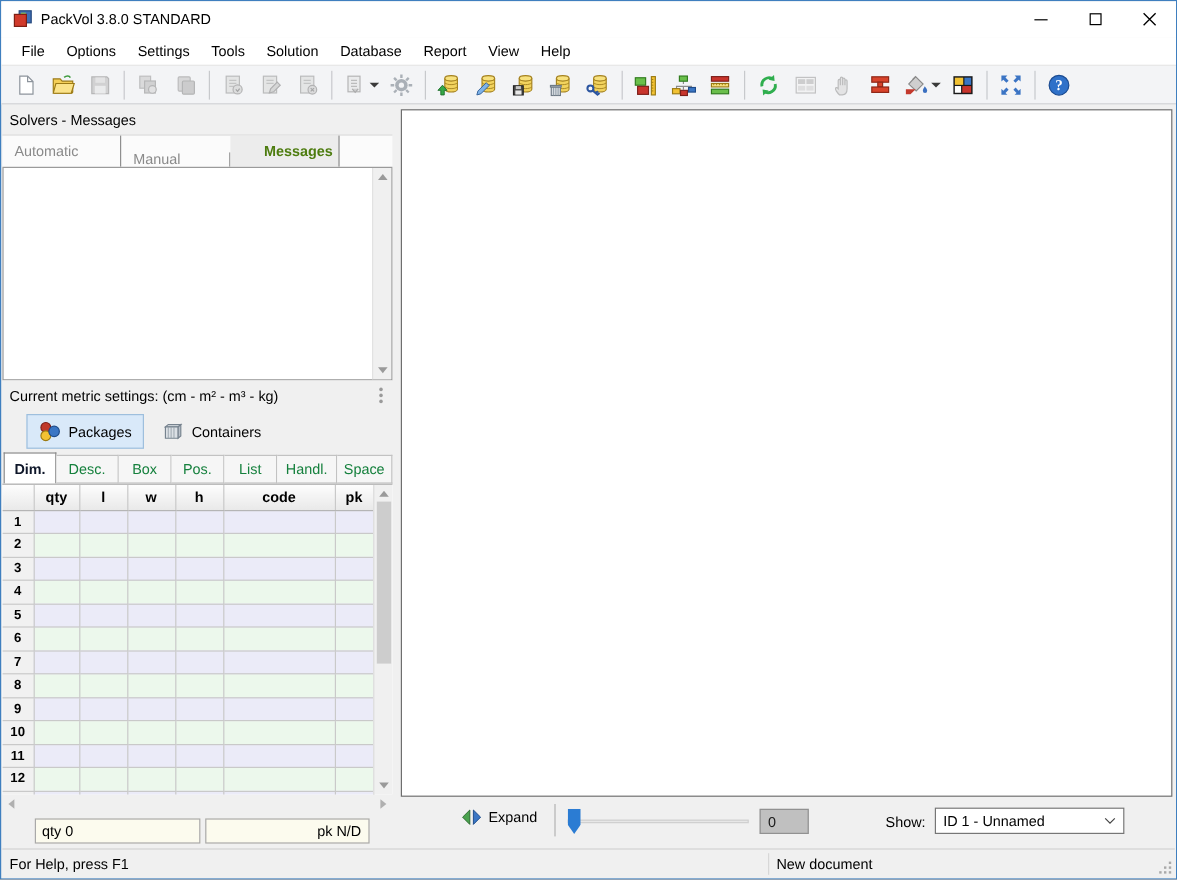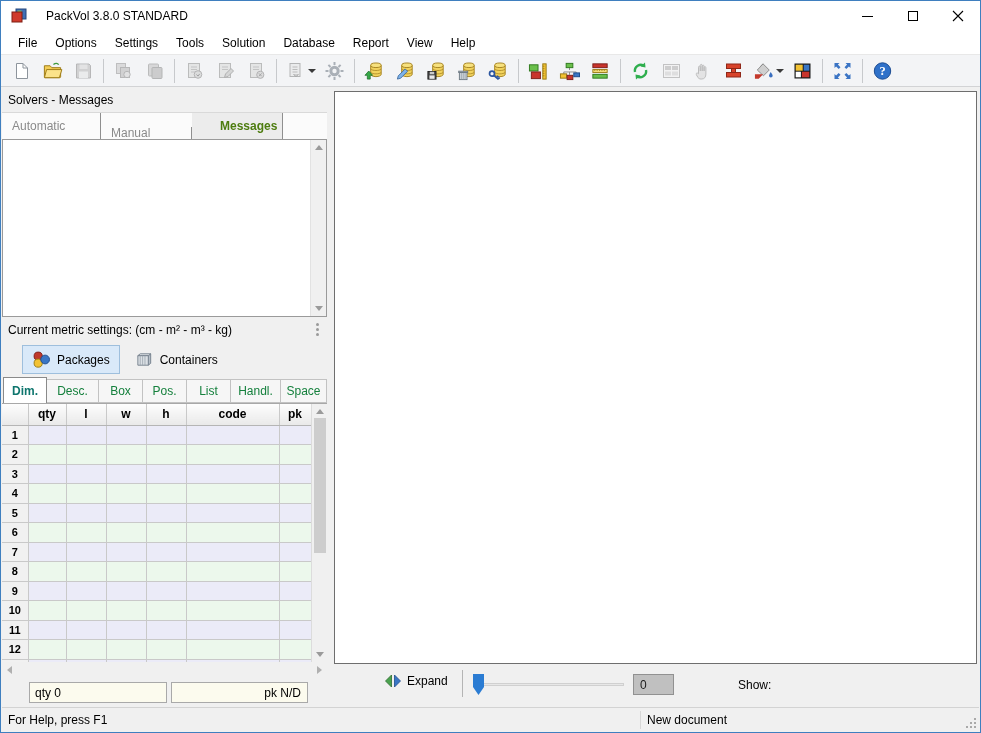--- a/index.html
+++ b/index.html
@@ -3,21 +3,21 @@
 <meta charset="utf-8">
 <style>
   * { margin:0; padding:0; box-sizing:border-box; }
   html,body { background:#888; }
   body { font-family:"Liberation Sans","DejaVu Sans",sans-serif; font-size:12px; color:#000; }
   #window { position:relative; width:981px; height:733px; background:#f0f0f0; border:1px solid #3f7fbf; overflow:hidden; }
 
   
   .titlebar { height:30px; background:#fff; display:flex; align-items:center; }
   .app-icon { margin-left:9px; width:18px; height:18px; }
-  .title-text { margin-left:18px; font-size:12px; }
+  .title-text { margin-left:6px; font-size:12px; }
   .win-controls { margin-left:auto; display:flex; height:100%; }
   .win-btn { width:45px; height:100%; display:flex; align-items:center; justify-content:center; }
   .glyph-min { width:11px; height:1px; background:#000; }
   .glyph-max { width:10px; height:10px; border:1px solid #000; }
 
   
   .menubar { height:23px; background:#fff; display:flex; align-items:center; padding-left:8px; }
   .menu-item { padding:3px 9px; cursor:default; }
 
   
@@ -44,21 +44,21 @@
   .arr-down { width:0; height:0; border-left:4px solid transparent; border-right:4px solid transparent; border-top:5px solid #9a9a9a; margin-top:auto; margin-bottom:5px; }
   .metric-bar { height:25px; display:flex; align-items:center; padding-left:6px; background:#f0f0f0; position:relative; }
   .grip { position:absolute; right:8px; top:4px; }
   .grip i { display:block; width:3px; height:3px; border-radius:50%; background:#9a9a9a; margin:2px 0; }
   .pkg-tabs { height:35px; display:flex; align-items:center; padding-left:20px; gap:6px; }
   .pkg-btn { display:flex; align-items:center; gap:6px; padding:4px 9px; }
   .pkg-btn.selected { background:#d9e9f9; border:1px solid #9ebfdd; }
   .pkg-btn svg { width:19px; height:19px; }
   .sub-tabs { height:26px; display:flex; align-items:flex-end; padding-left:1px; }
   .subtab { height:24px; display:flex; align-items:center; justify-content:center; background:#f6f6f6; border:1px solid #c2c2c2; border-left:none; color:#15803d; }
-  .subtab:nth-of-type(1) { width:44px; height:26px; background:#fff; border:1px solid #8a8a8a; border-bottom:none; font-weight:bold; color:#0f766e; }
+  .subtab:nth-of-type(1) { width:44px; height:26px; background:#fff; border:1px solid #8a8a8a; border-bottom:none; font-weight:bold; color:#0f172a; }
   .subtab:nth-of-type(2) { width:52px; }
   .subtab:nth-of-type(3) { width:44px; }
   .subtab:nth-of-type(4) { width:44px; }
   .subtab:nth-of-type(5) { width:44px; }
   .subtab:nth-of-type(6) { width:50px; }
   .subtab:nth-of-type(7) { width:46px; }
 
   
   .grid-wrap { position:relative; height:259px; overflow:hidden; border-top:1px solid #a8a8a8; background:#fff; }
   table.grid { border-collapse:collapse; table-layout:fixed; width:309px; }
@@ -588,20 +588,26 @@
       </svg>
     <span>Expand</span>
   </div>
   <div class="bsep"></div>
   <div class="slider">
     <div class="slider-track"></div>
     <div class="slider-thumb"></div>
   </div>
   <div class="value-box">0</div>
   <span class="show-label">Show:</span>
+  <div class="dropdown">
+    <span>ID 1 - Unnamed</span>
+    <svg class="chev" width="10" height="6" viewBox="0 0 10 6">
+        <path d="M1 1l4 4 4-4" stroke="#444" fill="none"></path>
+      </svg>
+  </div>
 
   <div class="statusbar">
     <div class="status-left">For Help, press F1</div>
     <div class="status-div"></div>
     <div class="status-right">New document</div>
     <svg class="resize-grip" width="13" height="13">
         <g fill="#a9a9a9">
           <rect x="10" y="10" width="2" height="2"></rect>
           <rect x="10" y="6" width="2" height="2"></rect>
           <rect x="6" y="10" width="2" height="2"></rect>

